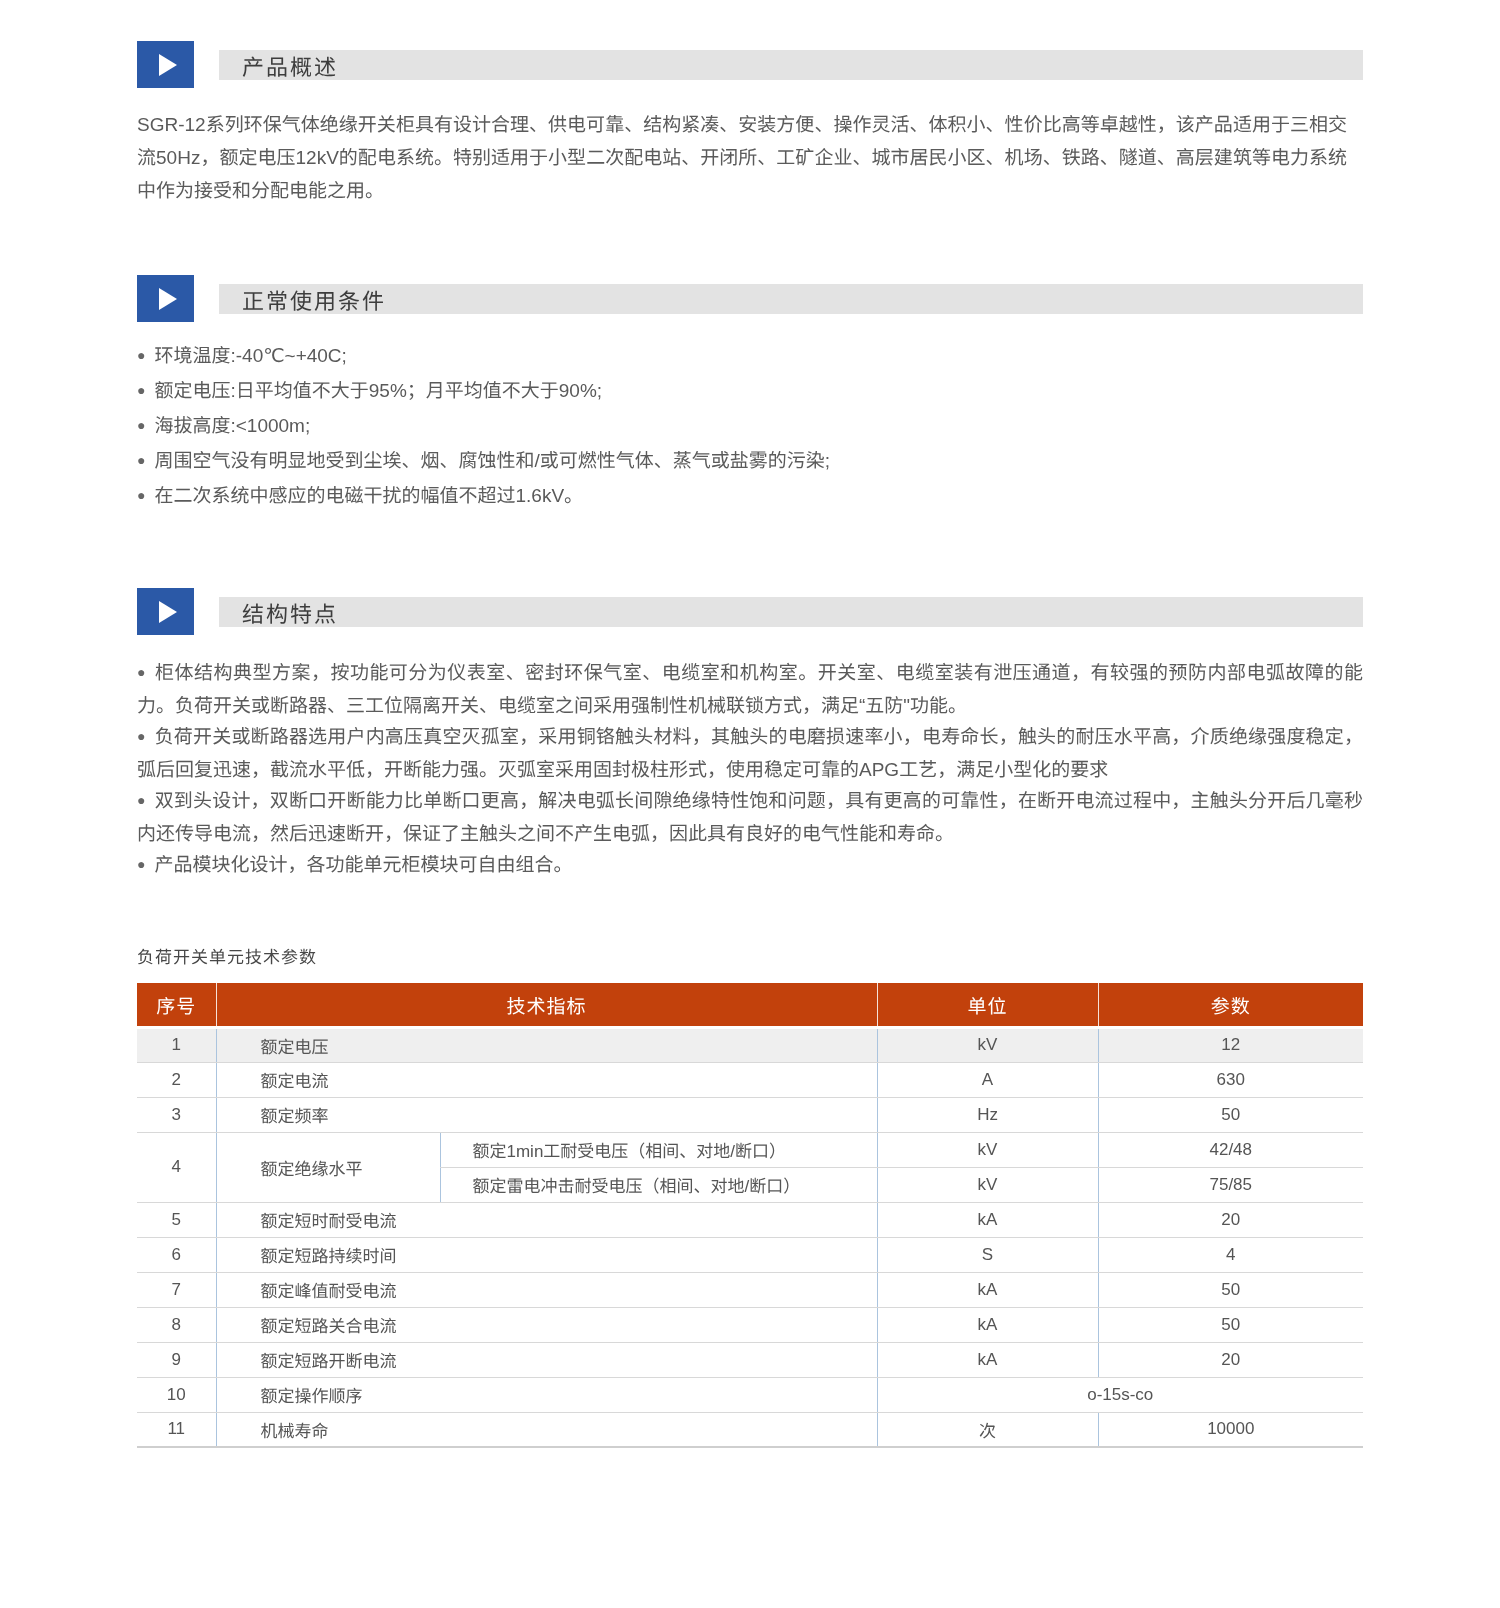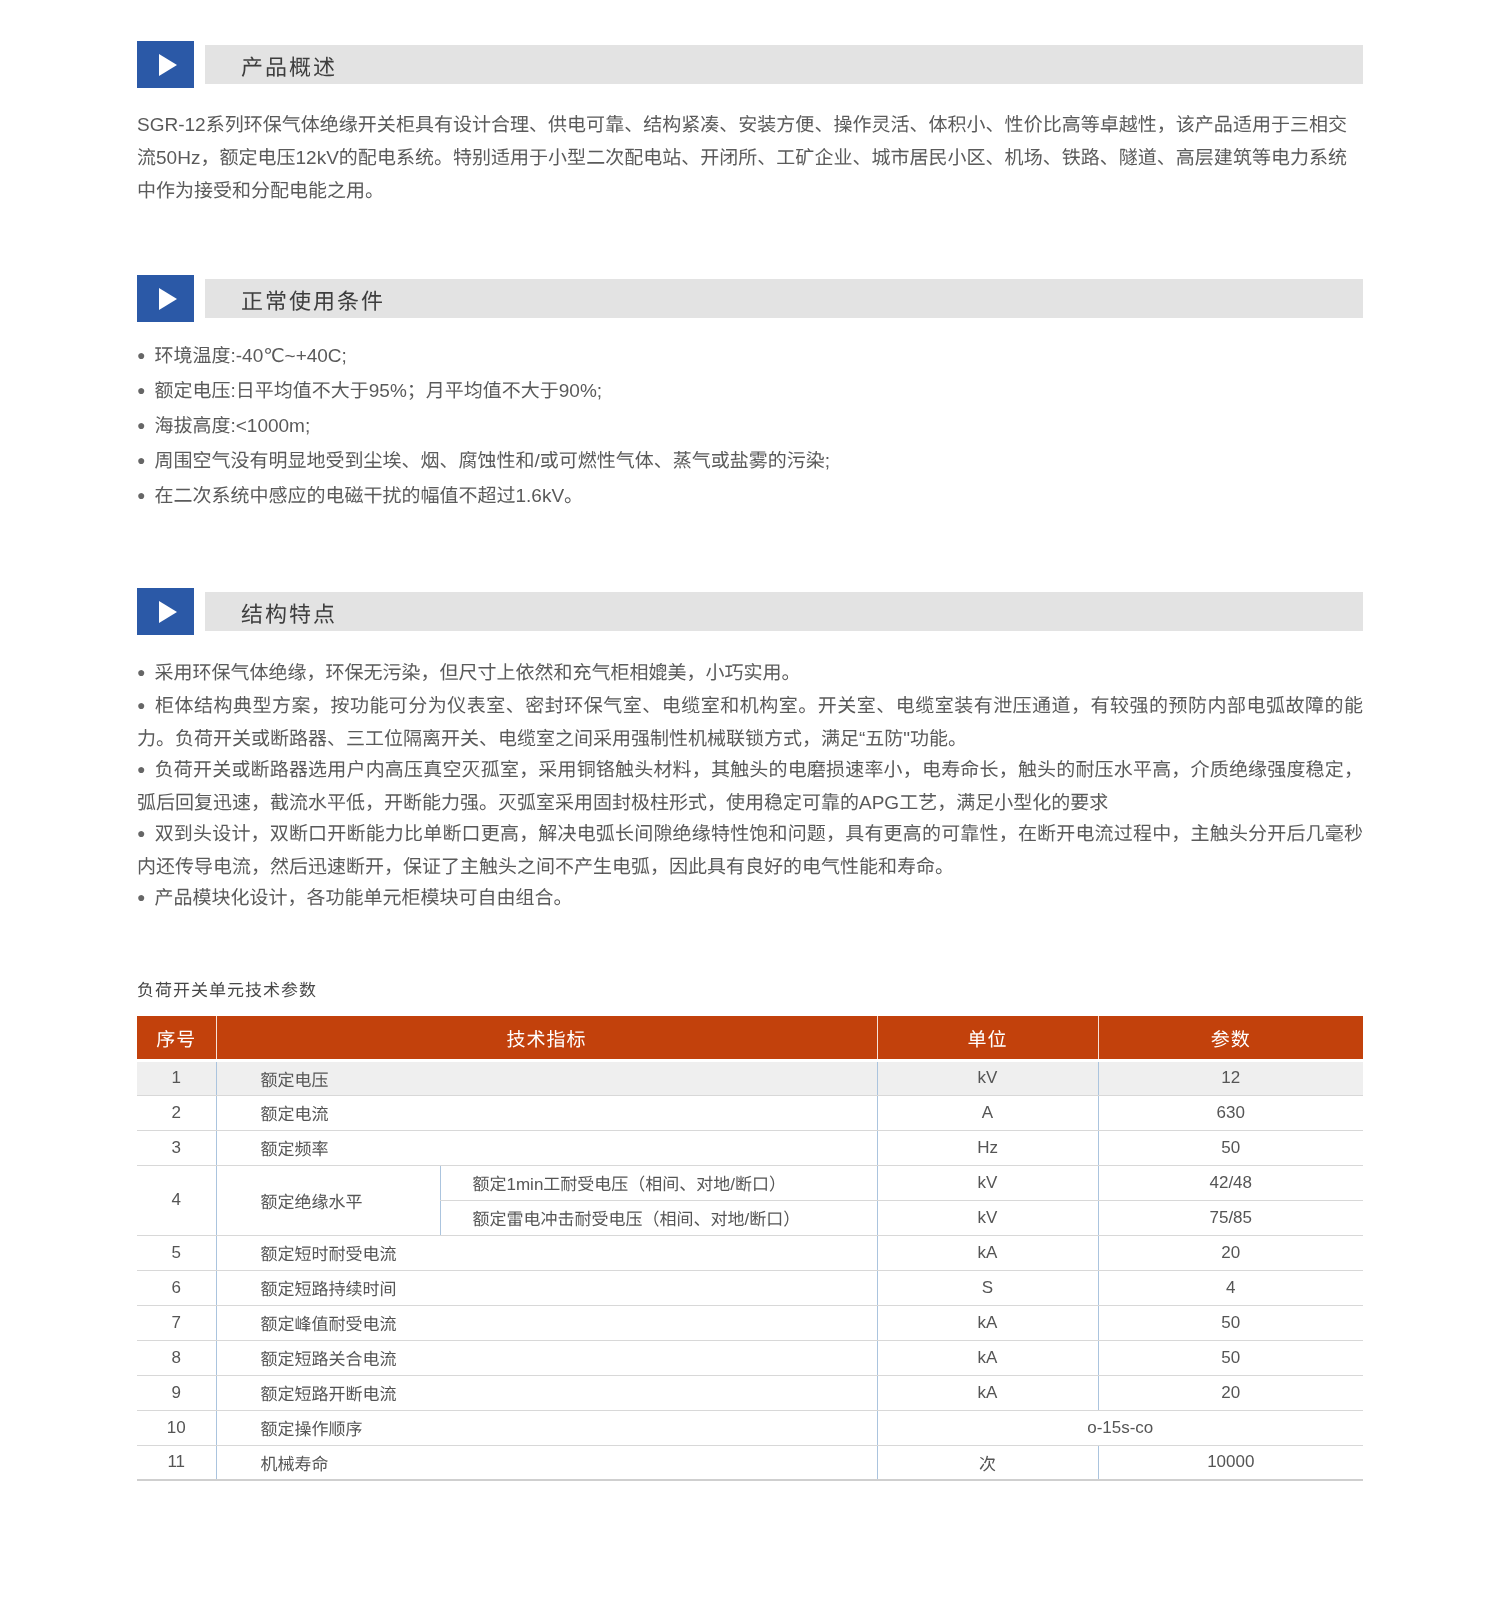--- a/index.html
+++ b/index.html
@@ -26,25 +26,25 @@
   }
   .tri {
     width: 0; height: 0;
     border-left: 18px solid #ffffff;
     border-top: 11px solid transparent;
     border-bottom: 11px solid transparent;
     margin-left: 5px;
   }
   .band {
     flex: 1 1 auto;
-    height: 39px;
-    margin-left: 11px;
+    height: 30px;
+    margin-left: 25px;
     background: #e3e3e3;
     display: flex; align-items: center;
-    padding-left: 36px;
+    padding-left: 23px;
   }
   .section-title { font-size: 22px; color: #3d3d3d; letter-spacing: 2px; }
 
   
   .para {
     margin: 20px 16px 0 0;
     font-size: 19px;
     line-height: 33px;
     text-align: justify;
     color: #5a5a5a;
@@ -143,21 +143,20 @@
     <div class="section sec-3">
       <div class="section-header">
         <div class="arrow-badge">
           <div class="tri"></div>
         </div>
         <div class="band">
           <span class="section-title">结构特点</span>
         </div>
       </div>
       <div class="bullets tight">
-          <div class="bullet-item"><span class="dot">●</span><span>采用环保气体绝缘，环保无污染，但尺寸上依然和充气柜相媲美，小巧实用。</span></div>
           <div class="bullet-item"><span class="dot">●</span><span>柜体结构典型方案，按功能可分为仪表室、密封环保气室、电缆室和机构室。开关室、电缆室装有泄压通道，有较强的预防内部电弧故障的能力。负荷开关或断路器、三工位隔离开关、电缆室之间采用强制性机械联锁方式，满足“五防"功能。</span></div>
           <div class="bullet-item"><span class="dot">●</span><span>负荷开关或断路器选用户内高压真空灭孤室，采用铜铬触头材料，其触头的电磨损速率小，电寿命长，触头的耐压水平高，介质绝缘强度稳定，弧后回复迅速，截流水平低，开断能力强。灭弧室采用固封极柱形式，使用稳定可靠的APG工艺，满足小型化的要求</span></div>
           <div class="bullet-item"><span class="dot">●</span><span>双到头设计，双断口开断能力比单断口更高，解决电弧长间隙绝缘特性饱和问题，具有更高的可靠性，在断开电流过程中，主触头分开后几毫秒内还传导电流，然后迅速断开，保证了主触头之间不产生电弧，因此具有良好的电气性能和寿命。</span></div>
           <div class="bullet-item"><span class="dot">●</span><span>产品模块化设计，各功能单元柜模块可自由组合。</span></div>
         </div>
     </div>
 
     <div class="section sec-4">
       <div class="subtitle">负荷开关单元技术参数</div>
 

